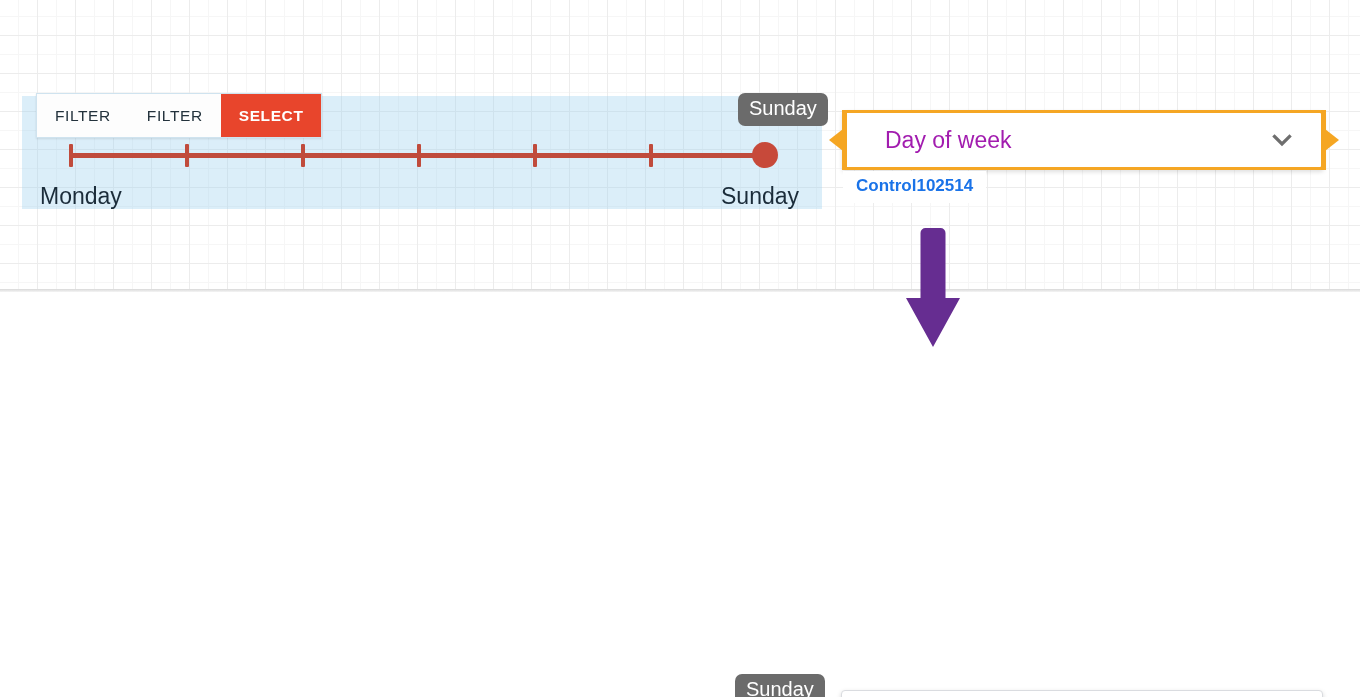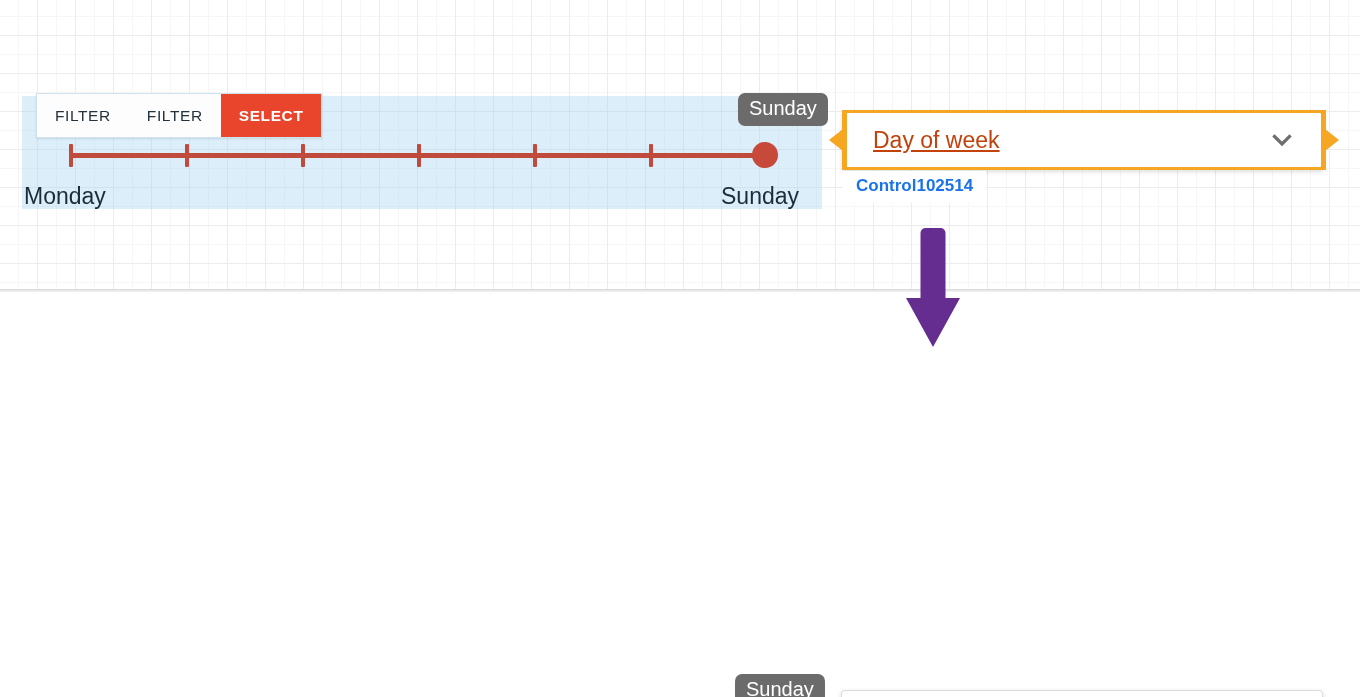--- a/index.html
+++ b/index.html
@@ -135,25 +135,24 @@
     position: absolute;
     box-sizing: border-box;
     background: #ffffff;
     display: flex;
     align-items: center;
     border-radius: 4px;
     cursor: pointer;
   }
   .dd-value {
     font-size: 23px;
-    color: #c2410c;
-    margin-left: 28px;
+    color: #a21caf;
+    margin-left: 40px;
     flex: 1;
     font-family: "Liberation Sans", sans-serif;
-    text-decoration: underline;
   }
   .chev {
     width: 30px;
     height: 30px;
     margin-right: 24px;
     flex: none;
   }
   .chev svg { display: block; }
 
   
@@ -256,21 +255,21 @@
   <div id="top-slider" class="slider-wrap" style="left:0;top:0;width:830px;height:215px;">
     <div class="slider-track" style="left:70px;top:153px;width:700px;"></div>
     <div class="slider-tick" style="left:69px;top:144px;"></div>
     <div class="slider-tick" style="left:185px;top:144px;"></div>
     <div class="slider-tick" style="left:301px;top:144px;"></div>
     <div class="slider-tick" style="left:417px;top:144px;"></div>
     <div class="slider-tick" style="left:533px;top:144px;"></div>
     <div class="slider-tick" style="left:649px;top:144px;"></div>
     <div class="slider-thumb" style="left:752px;top:142px;"></div>
     <div class="slider-tooltip" style="left:738px;top:93px;">Sunday</div>
-    <div class="slider-endlabel" style="left:24px;top:183px;">Monday</div>
+    <div class="slider-endlabel" style="left:40px;top:183px;">Monday</div>
     <div class="slider-endlabel" style="left:721px;top:183px;">Sunday</div>
   </div>
 
   <div id="handle-left-bar" class="handle-bar"></div>
   <div id="handle-left-tri" class="handle-tri"></div>
   <div id="handle-right-bar" class="handle-bar"></div>
   <div id="handle-right-tri" class="handle-tri"></div>
 
   <div id="dd-top" class="dd-box">
     <span class="dd-value">Day of week</span>

